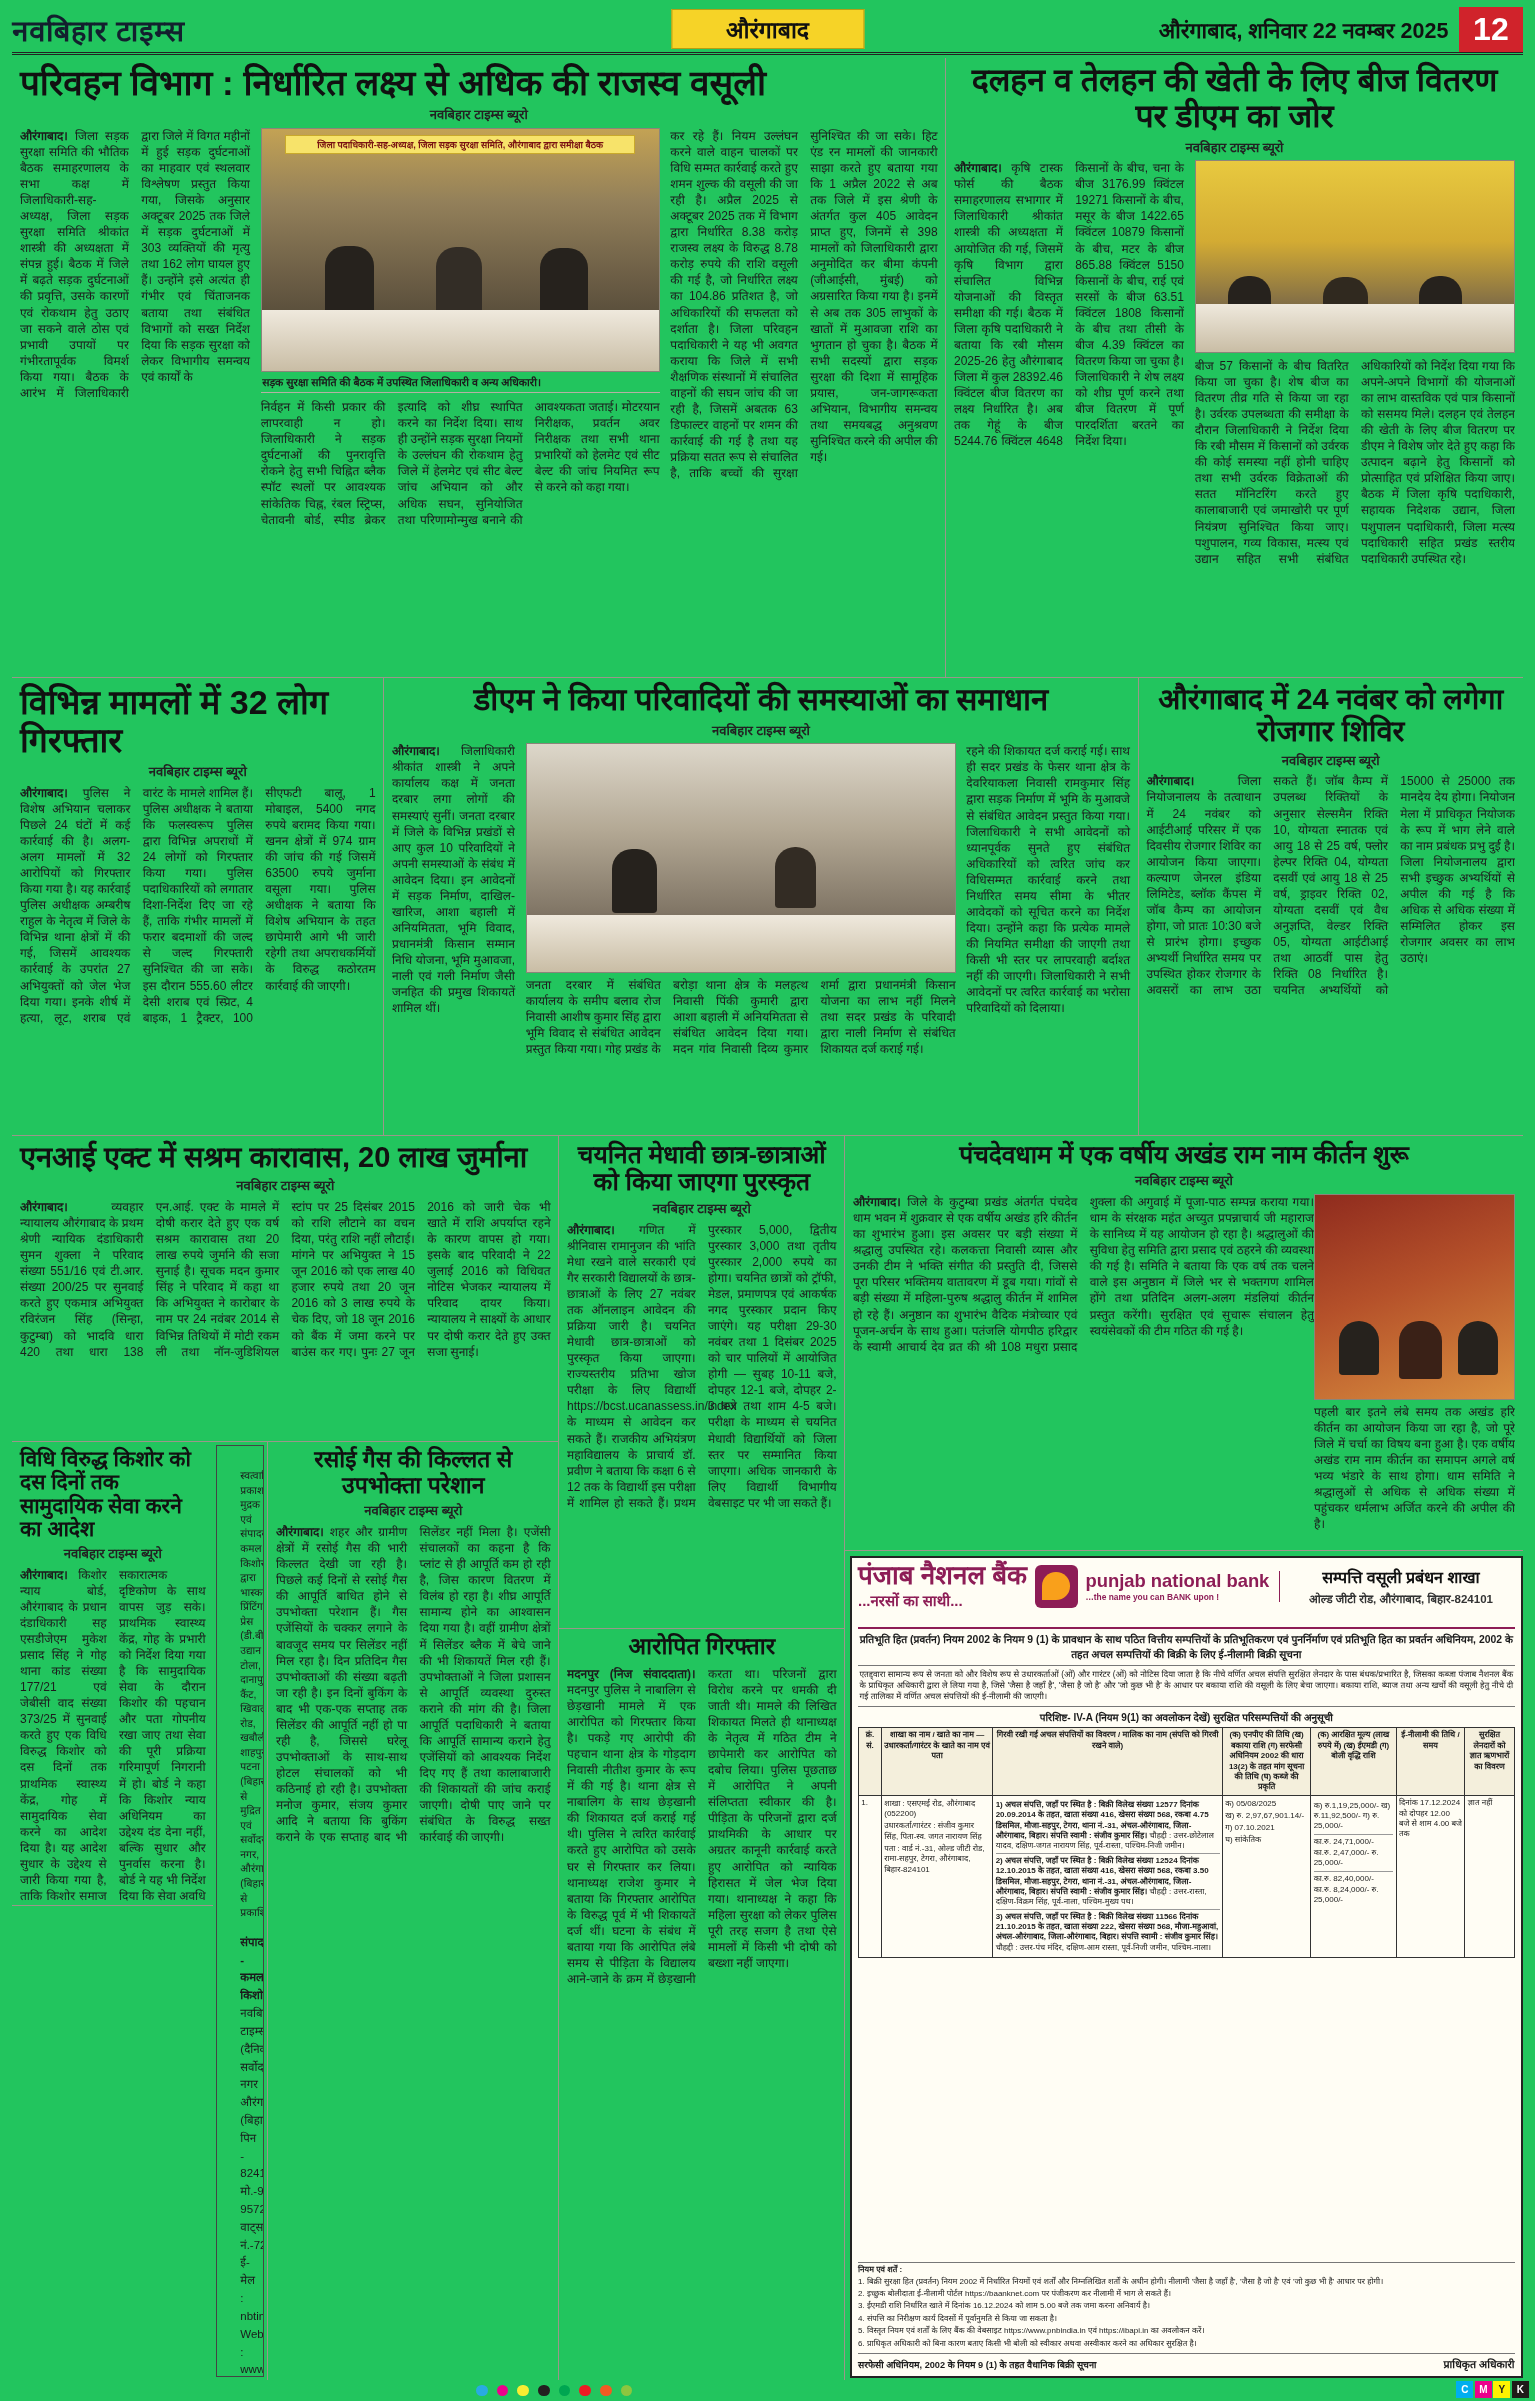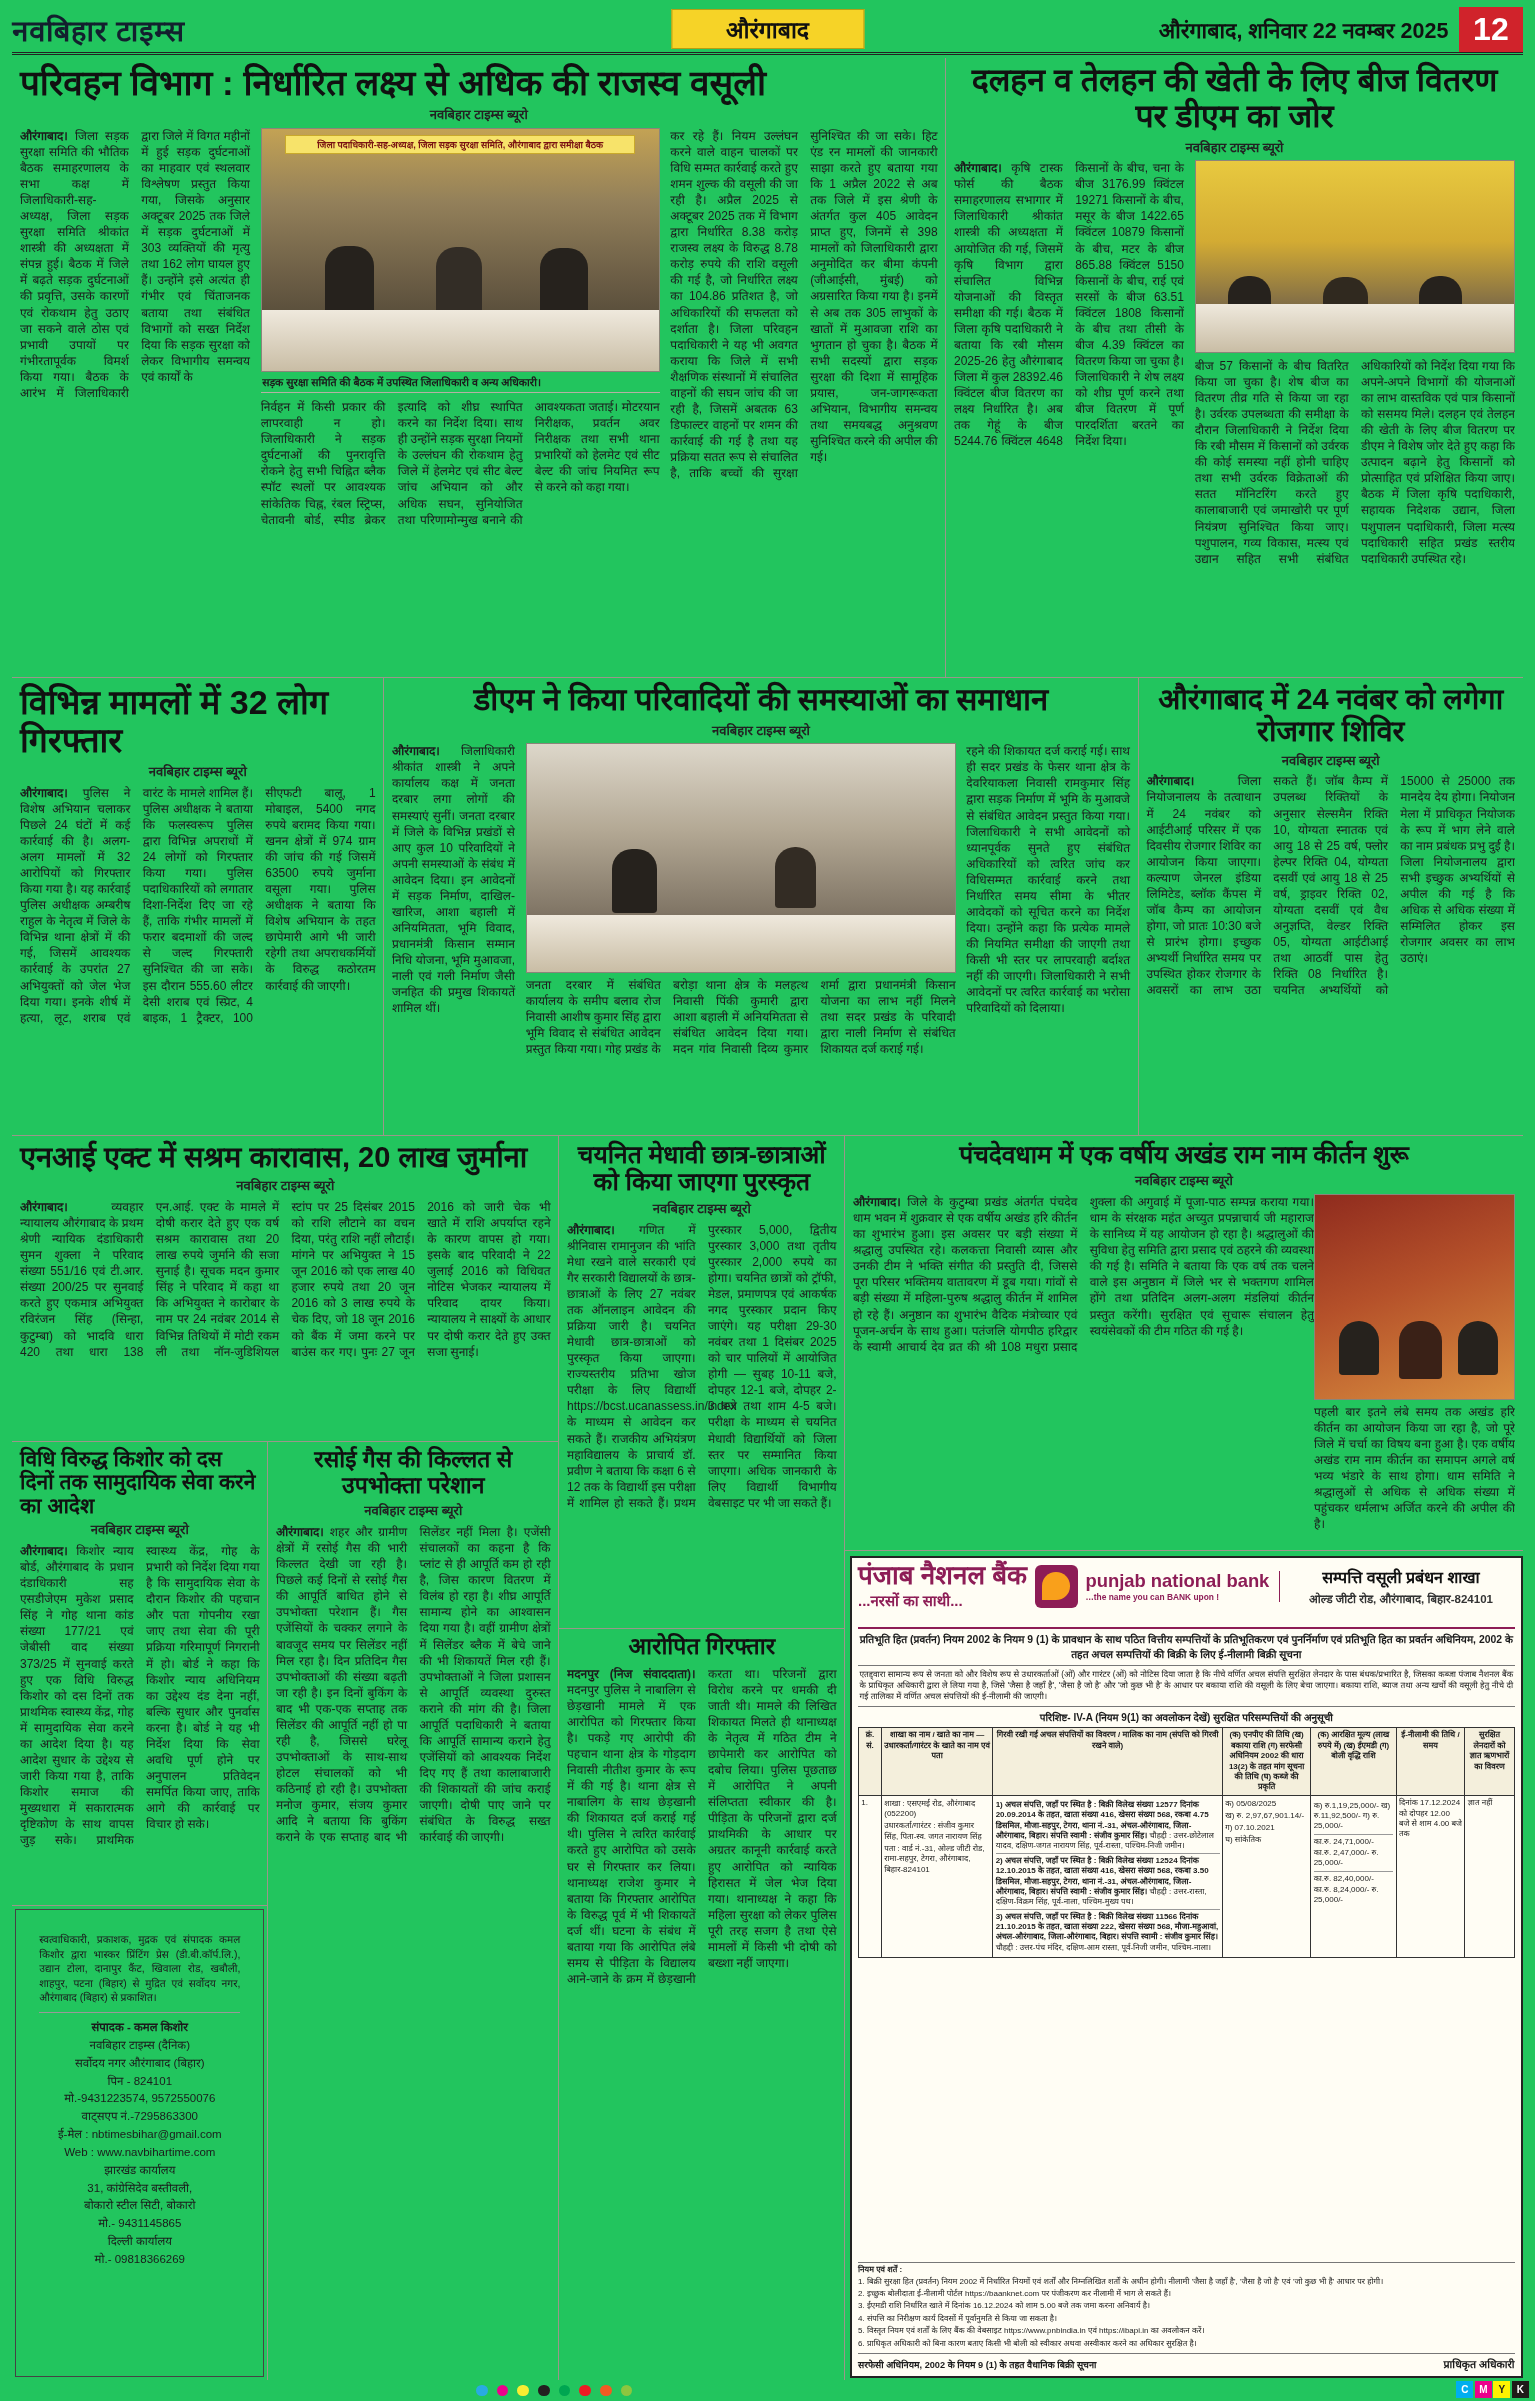--- a/index.html
+++ b/index.html
@@ -68,21 +68,21 @@
 .artD-c{width:430px;display:flex;flex-direction:column}
 .artD-c .bt{flex:1;margin-top:3.8px;overflow:hidden}
 .artD-r{flex:1}
 .artE{width:384px}
 .body-fill{height:calc(100% - 91px);overflow:hidden}
 .left-region{width:547px;display:flex;flex-direction:column}
 .mid-region{width:286px;display:flex;flex-direction:column}
 .right-region{flex:1;display:flex;flex-direction:column;min-width:0}
 .artF{height:306px;border-bottom:0.8px solid #9b968a}
 .left-lower{flex:1;display:flex;min-height:0}
-.subA{width:256px;display:flex;flex-direction:column;border-right:0.8px solid #9b968a}
+.subA{width:256px;display:flex;flex-direction:row;border-right:0.8px solid #9b968a}
 .subB{flex:1;min-width:0}
 .artI{height:464px;border-bottom:0.8px solid #9b968a}
 .publisher{flex:1;margin:3px;border:1.5px solid #444;padding:23px;overflow:hidden;text-align:center}
 .pub-para{font-size:10.4px;line-height:1.4;text-align:justify;border-bottom:0.8px solid #999;padding-bottom:6.1px;margin-bottom:6.1px}
 .pub-line{font-size:11.5px;line-height:1.55}
 .pub-line:nth-child(1){font-weight:700}
 .artG{height:493px;border-bottom:0.8px solid #9b968a}
 .artK{flex:1}
 .artH{height:415px;border-bottom:0.8px solid #9b968a}
 .artH-body{display:flex;gap:0;height:338px}

